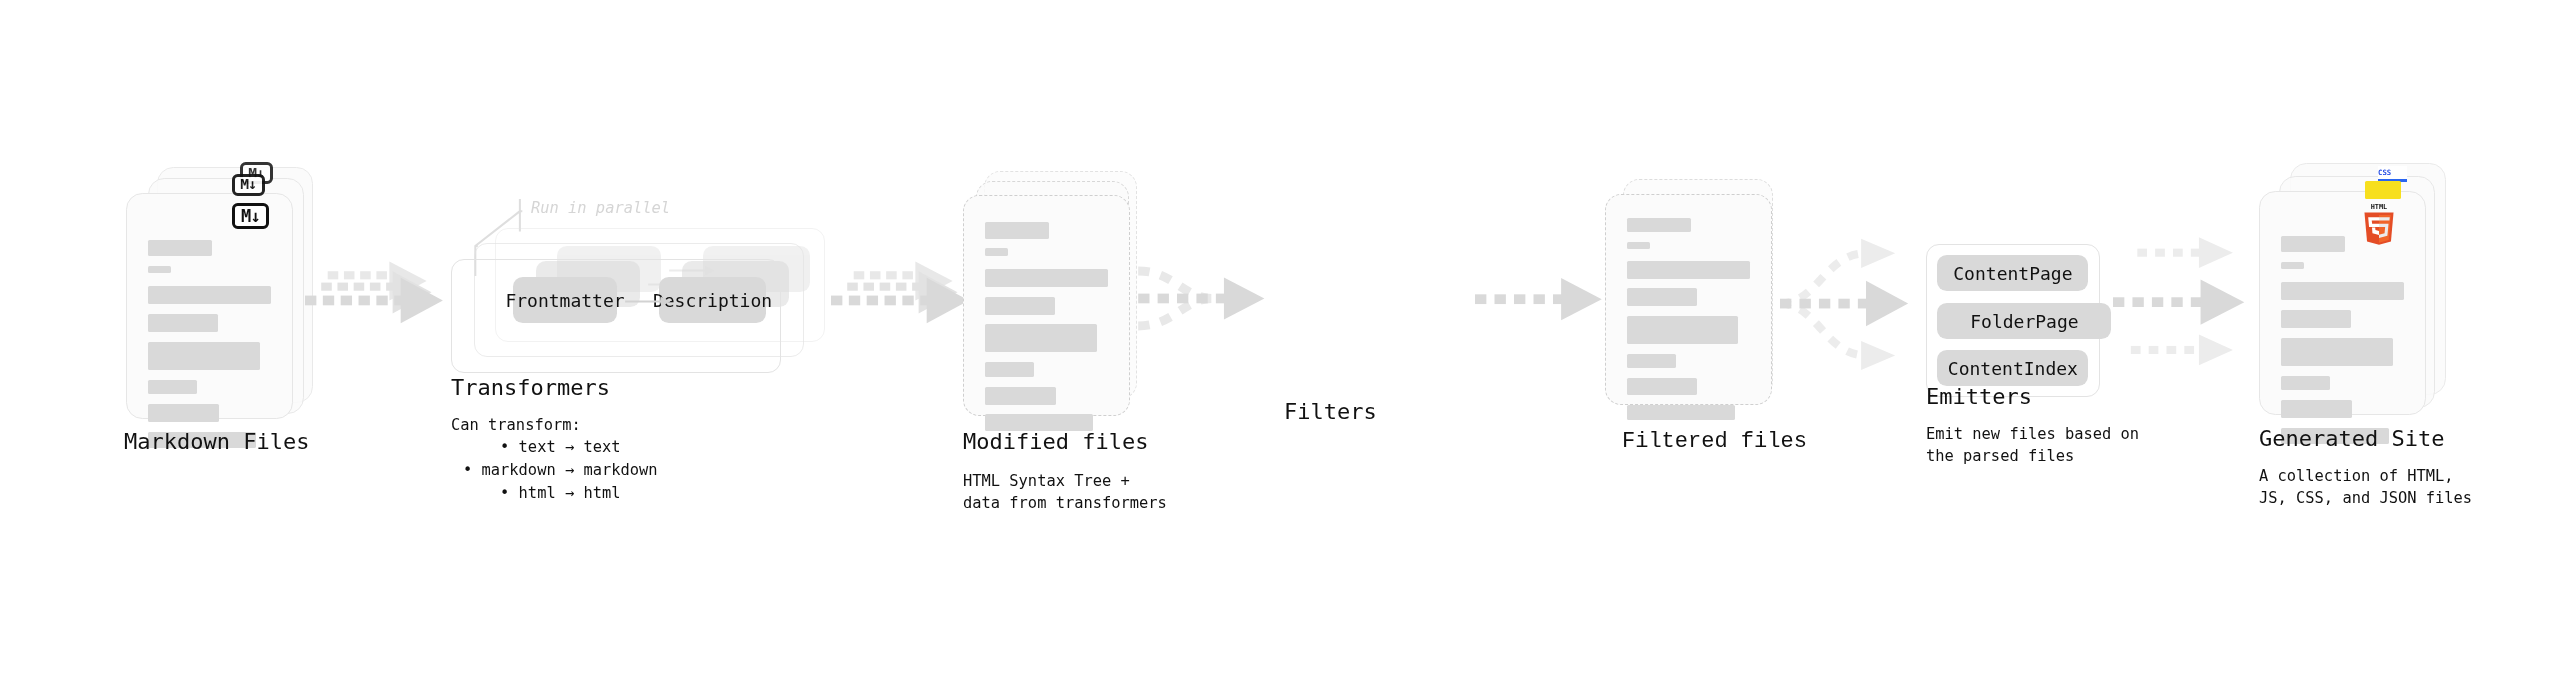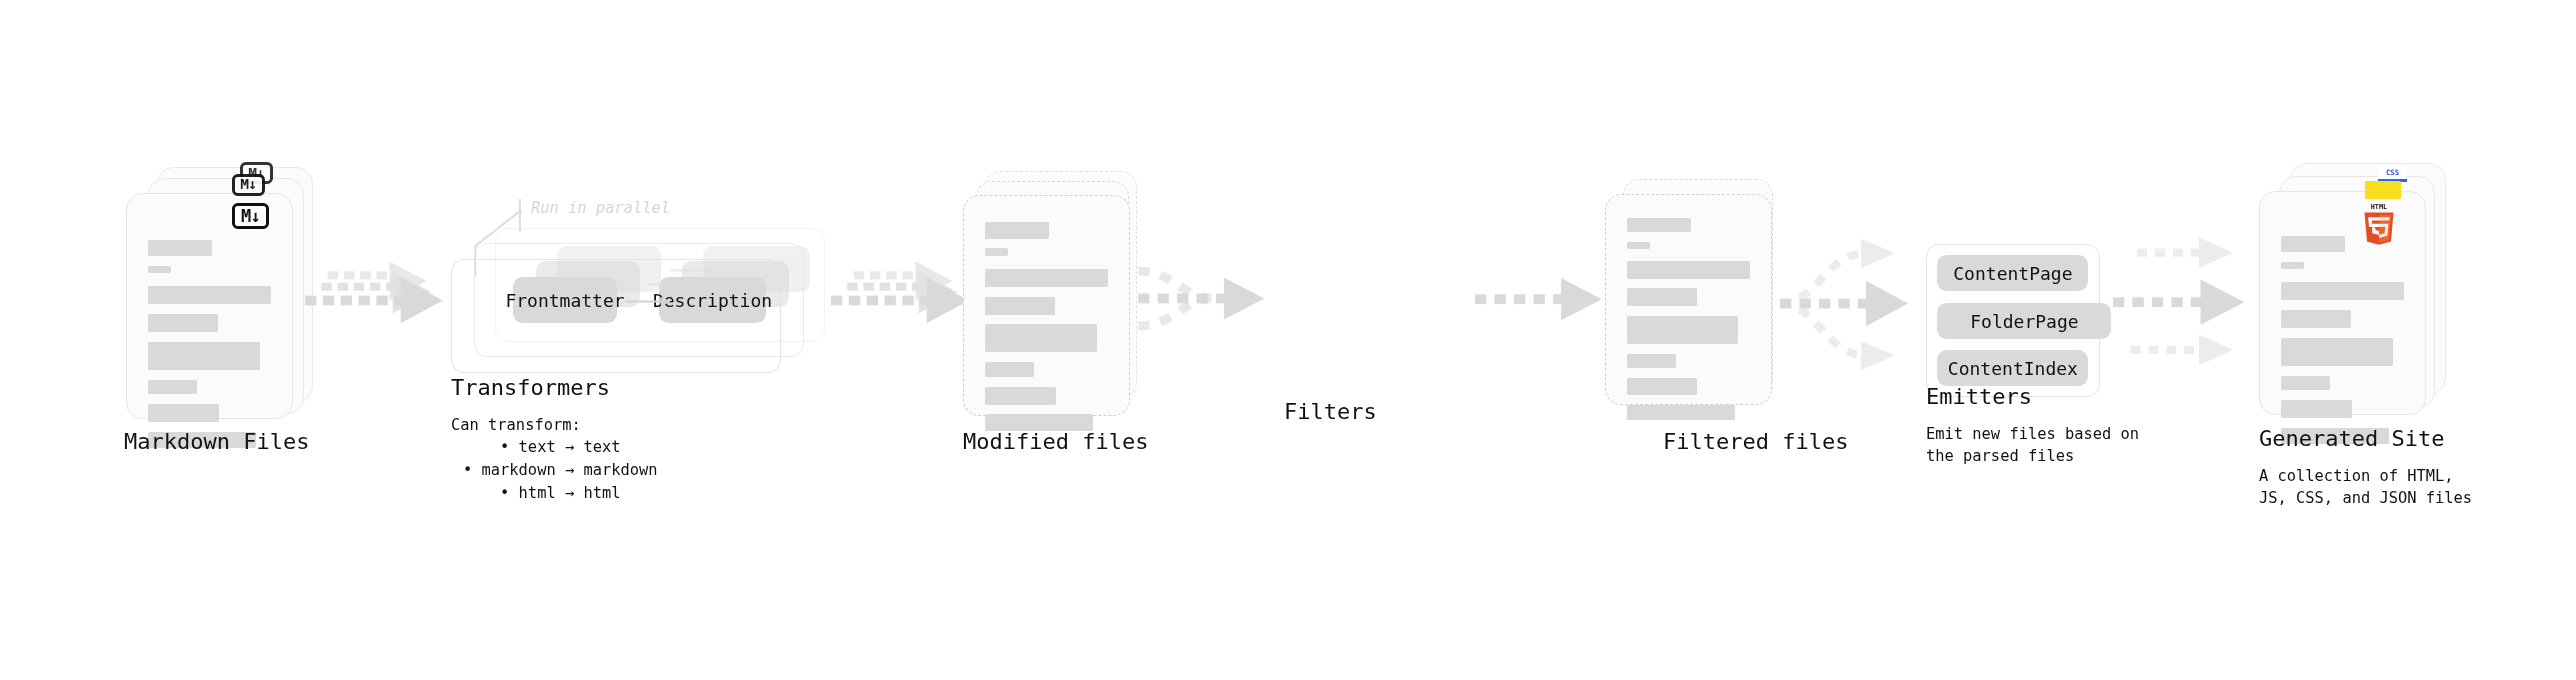--- a/index.html
+++ b/index.html
@@ -31,21 +31,21 @@
     position:absolute;width:37px;height:26px;border:3.3px solid #111;
     border-radius:5.7px;background:#fff;display:flex;align-items:center;
     justify-content:center;font-weight:bold;font-size:17px;line-height:1;
     letter-spacing:-0.8px;color:#111;box-sizing:border-box;
   }
   .md-badge.small{width:32.5px;height:22px;border-width:3.3px;font-size:14.6px;}
 
   .html5{position:absolute;width:36px;height:42px;}
   .js-badge{position:absolute;width:36px;height:18px;background:#f7df1e;border-radius:1.6px;}
   .css-badge{position:absolute;width:29px;height:13px;background:#fff;
-    display:flex;align-items:center;justify-content:center;font-size:7.3px;
+    display:flex;align-items:center;font-size:7.3px;
     font-weight:bold;color:#264de4;border-bottom:3.3px solid #2965f1;}
 
   
   .pbox{
     position:absolute;border:1.6px solid #e3e3e3;border-radius:13px;
     background:transparent;box-sizing:border-box;
   }
   .chip{
     position:absolute;background:#d9d9d9;border-radius:9.8px;
     display:flex;align-items:center;justify-content:center;
@@ -206,20 +206,22 @@
         <div class="ln" style="width:57%;height:18px;"></div>
         <div class="ln" style="width:91%;height:28px;"></div>
         <div class="ln" style="width:40%;height:14.6px;"></div>
         <div class="ln" style="width:58%;height:18px;"></div>
         <div class="ln" style="width:88%;height:16.3px;"></div>
       </div>
     </div>
   </div>
 
   <div class="title" style="left:963px;top:429px;">Modified files</div>
+  <div class="desc" style="left:963px;top:470px;">HTML Syntax Tree +
+data from transformers</div>
 
   <svg style="left:1138px;top:258px;" width="146" height="89" viewBox="0 0 180 110">
     <path d="M0 16 C44 16 56 50 92 50" stroke="#e8e8e8" stroke-width="11" fill="none" stroke-dasharray="14 14"></path>
     <path d="M0 84 C44 84 56 50 92 50" stroke="#e8e8e8" stroke-width="11" fill="none" stroke-dasharray="14 14"></path>
     <g fill="#d9d9d9">
       <rect x="0" y="44" width="14" height="12"></rect>
         <rect x="24" y="44" width="14" height="12"></rect>
       <rect x="48" y="44" width="14" height="12"></rect>
         <rect x="72" y="44" width="14" height="12"></rect>
       <rect x="96" y="44" width="14" height="12"></rect>
@@ -250,21 +252,21 @@
         <div class="ln" style="width:100%;height:18px;"></div>
         <div class="ln" style="width:57%;height:18px;"></div>
         <div class="ln" style="width:90%;height:28px;"></div>
         <div class="ln" style="width:40%;height:14px;"></div>
         <div class="ln" style="width:57%;height:17px;"></div>
         <div class="ln" style="width:88%;height:15.4px;"></div>
       </div>
     </div>
   </div>
 
-  <div class="title" style="left:1663px;top:429px;">Filtered files</div>
+  <div class="title" style="left:1622px;top:429px;font-family:Liberation Mono, monospace;">Filtered files</div>
 
   <svg style="left:1780px;top:237px;" width="146" height="138" viewBox="0 0 180 170">
     <path d="M0 82 C46 82 56 20 106 20" stroke="#ececec" stroke-width="10" fill="none" stroke-dasharray="13 13"></path>
     <polygon points="100,2 142,20 100,38" fill="#ececec"></polygon>
     <path d="M0 82 C46 82 56 146 106 146" stroke="#ececec" stroke-width="10" fill="none" stroke-dasharray="13 13"></path>
     <polygon points="100,128 142,146 100,164" fill="#ececec"></polygon>
     <g fill="#d9d9d9">
       <rect x="0" y="76" width="14" height="12"></rect>
         <rect x="24" y="76" width="14" height="12"></rect>
       <rect x="48" y="76" width="14" height="12"></rect>

